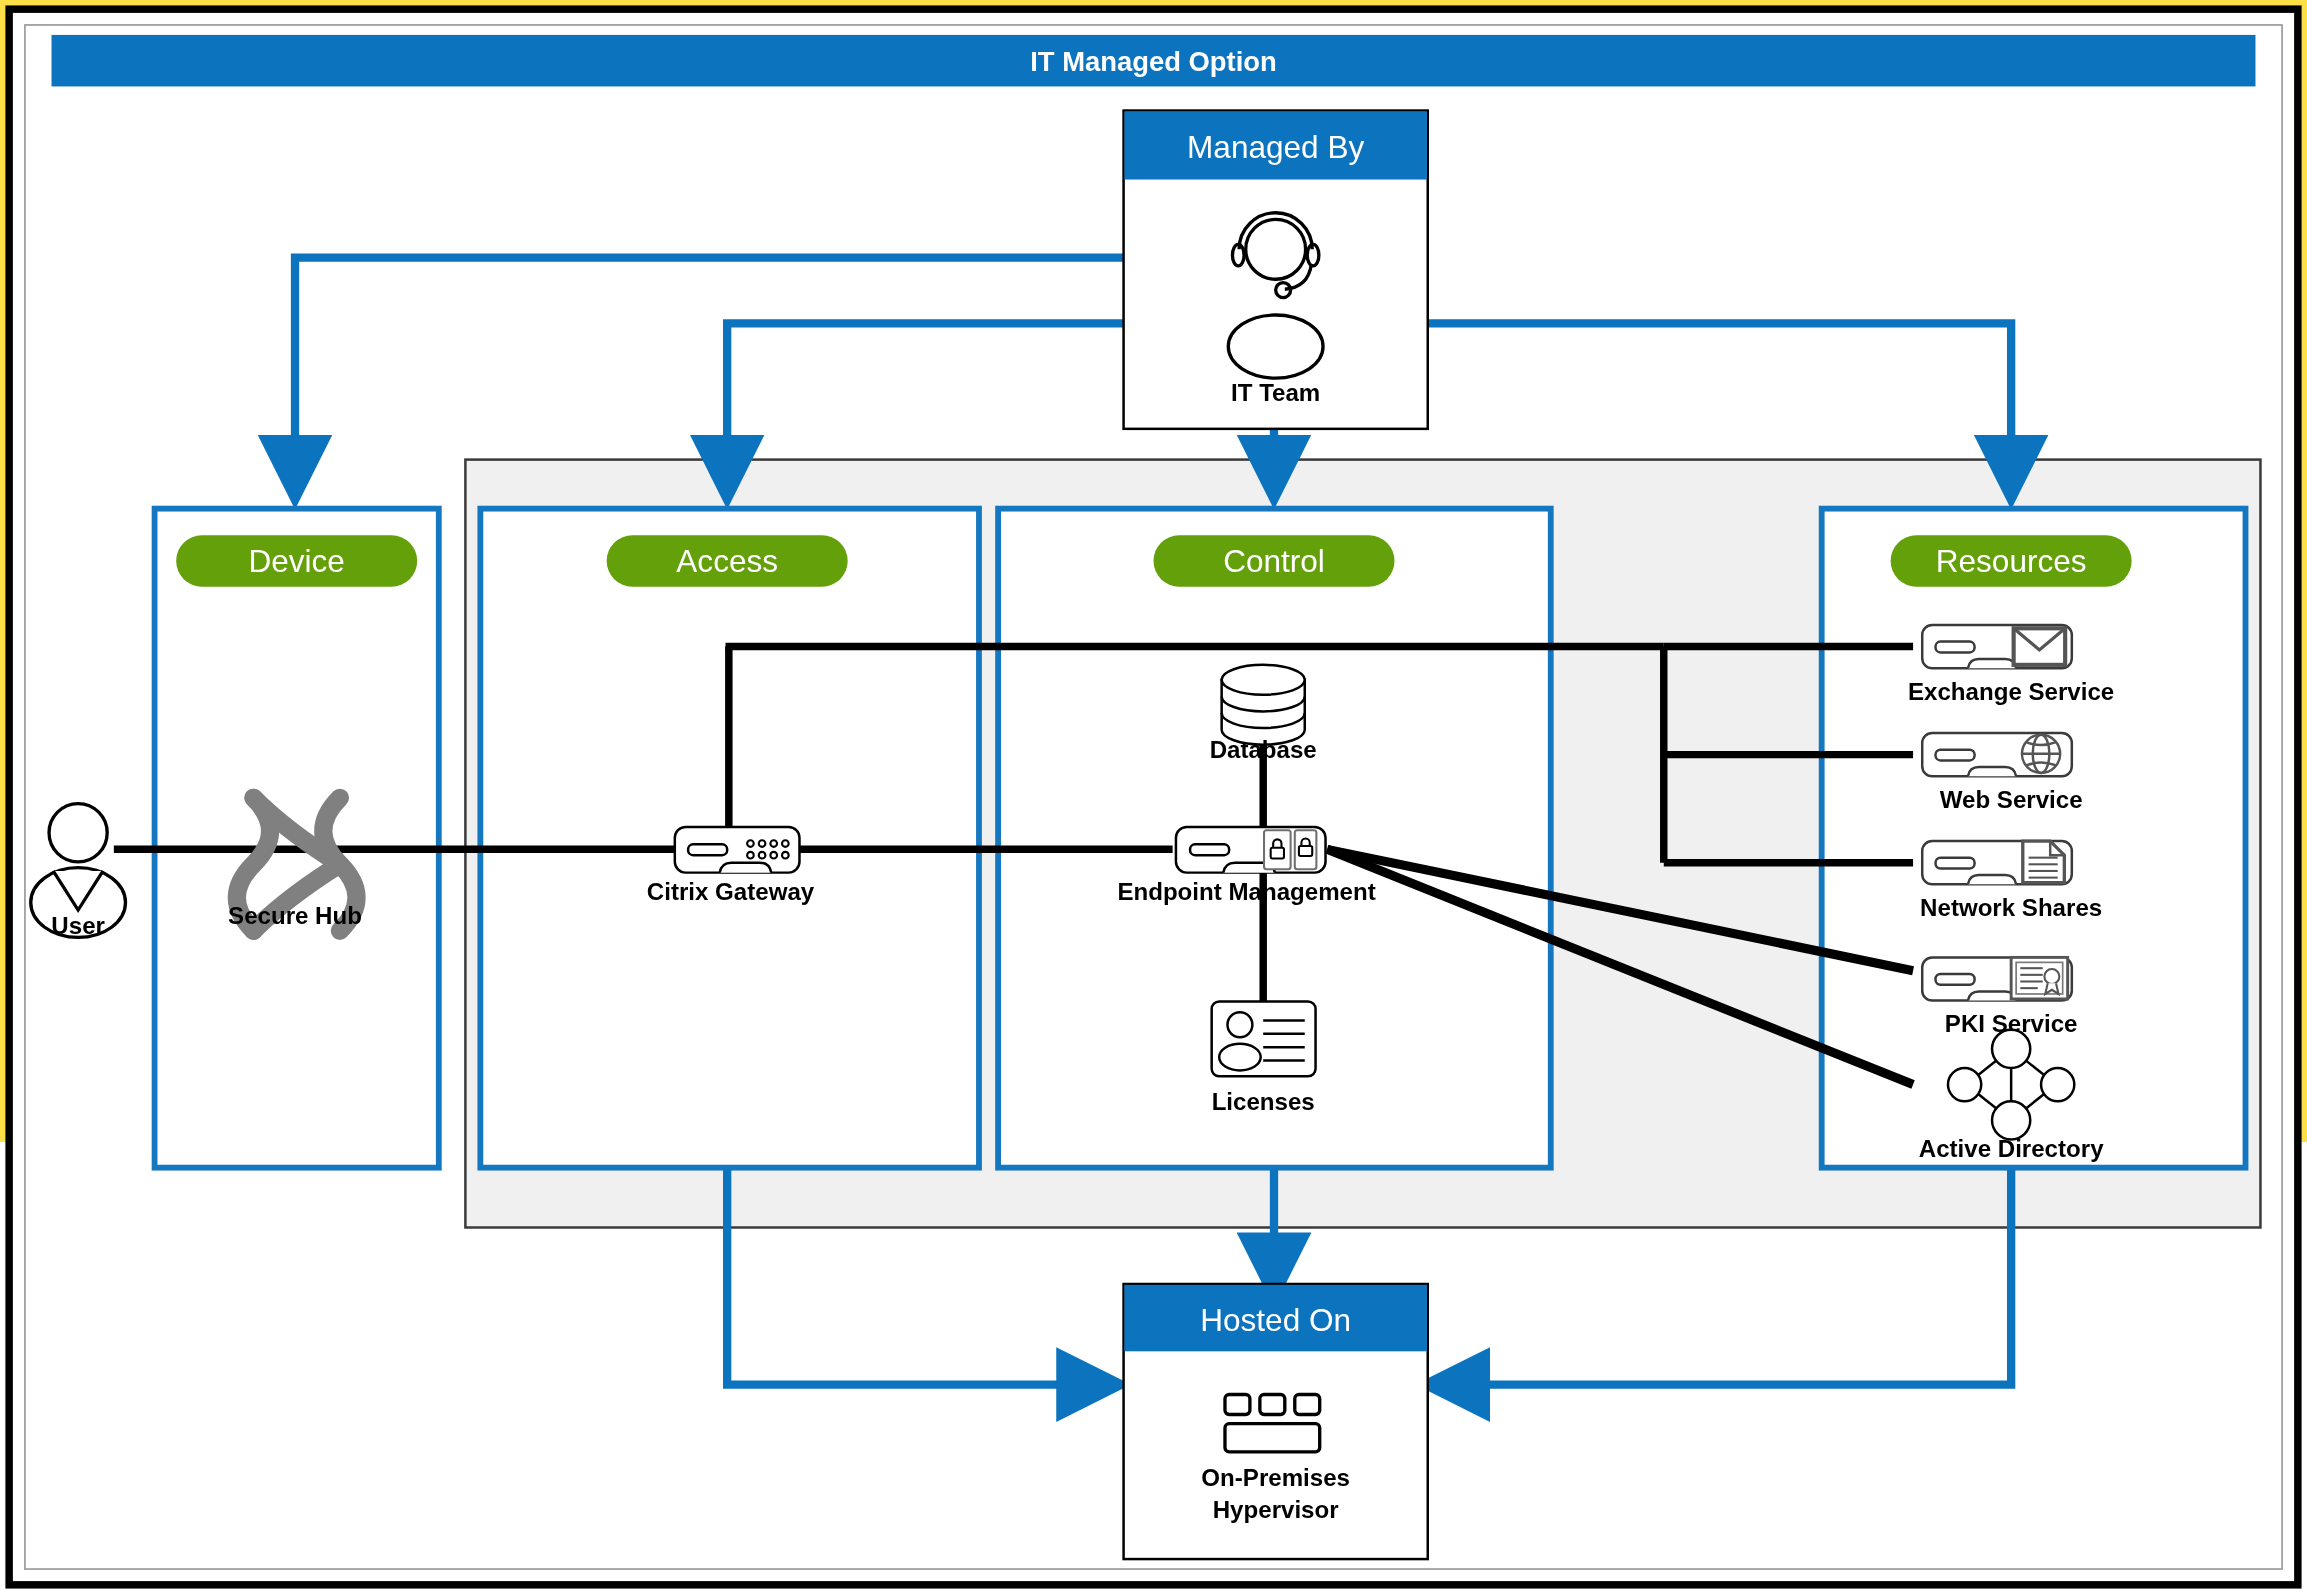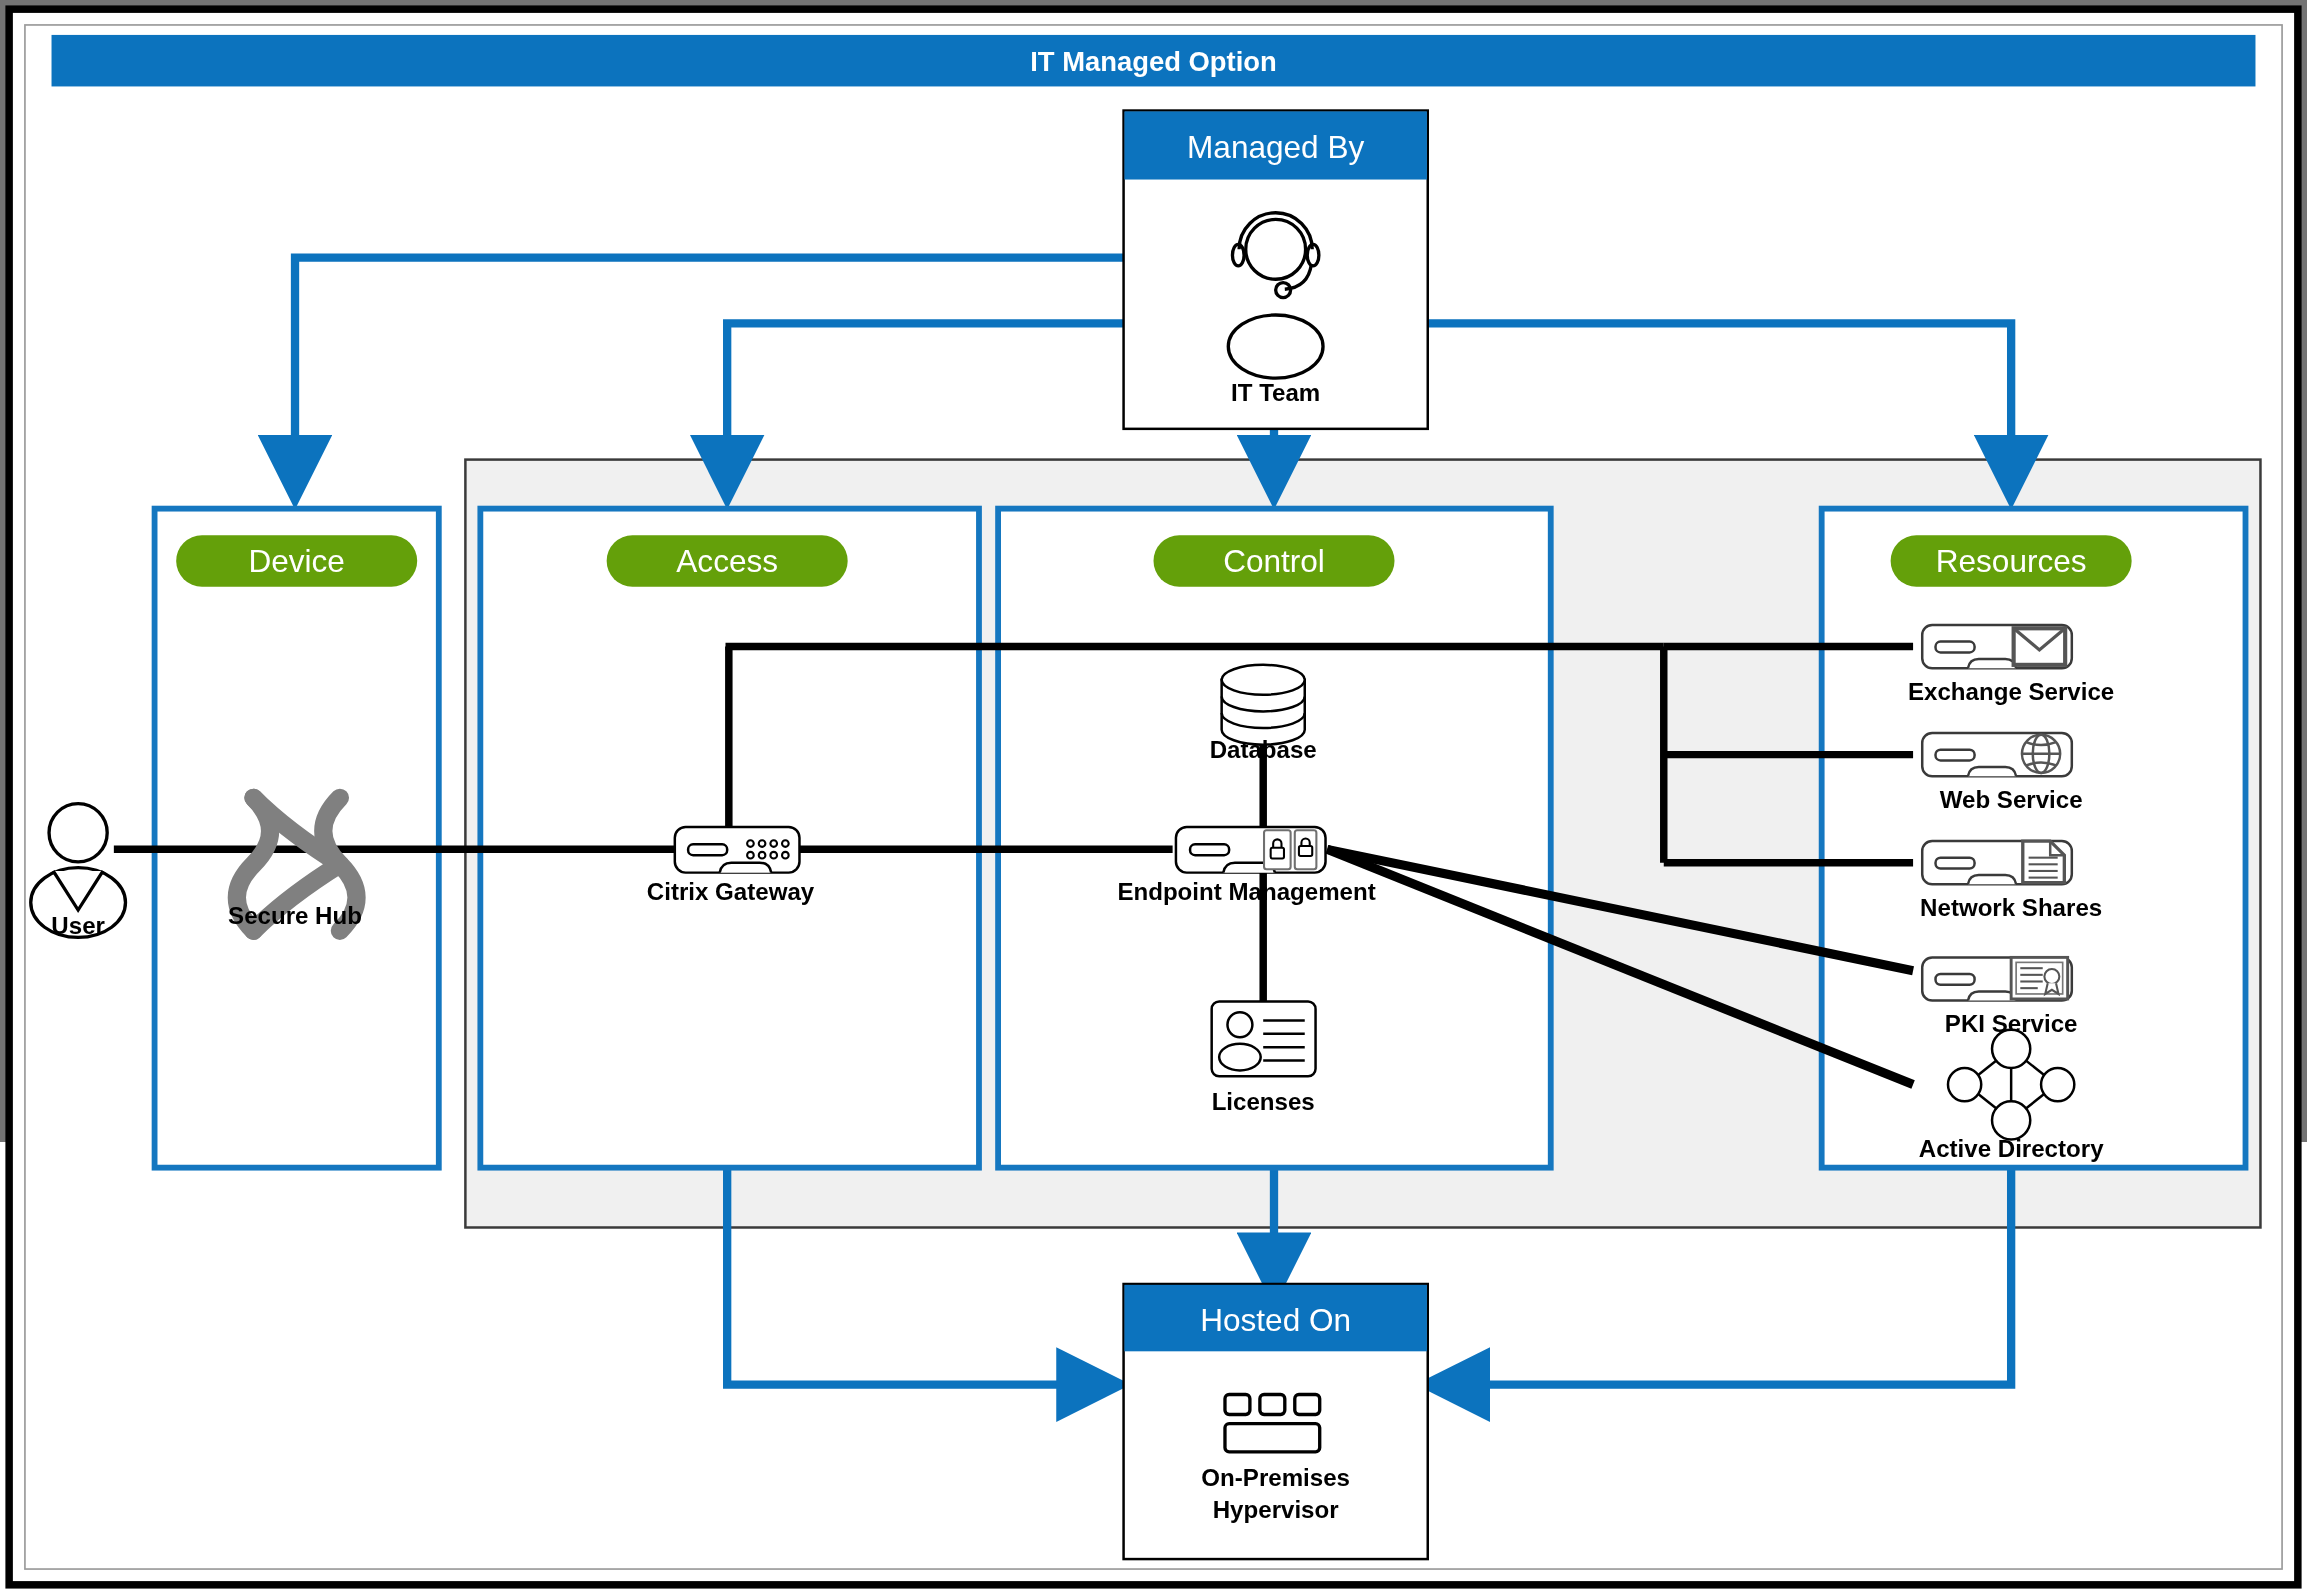--- a/index.html
+++ b/index.html
@@ -1,17 +1,17 @@
 <!DOCTYPE html>
 <html style="font-size:13.3px"><head>
 <meta charset="utf-8">
 <style>
   html,body{margin:0;padding:0;background:#fff;}
   body{width:2307px;height:1594px;font-family:"Liberation Sans",sans-serif;}
-  #stage{position:relative;width:2307px;height:1142px;background:#737373;}
+  #stage{position:relative;width:2307px;height:1142px;background:#fde047;}
   svg.diagram{position:absolute;left:0;top:0;width:2307px;height:1594px;display:block;}
   .lbl{font-family:"Liberation Sans",sans-serif;}
 </style>
 </head>
 <body>
 
 <div id="stage">
 
 <svg class="diagram" viewBox="0 0 2776 1918" xmlns="http://www.w3.org/2000/svg">
   <defs>

